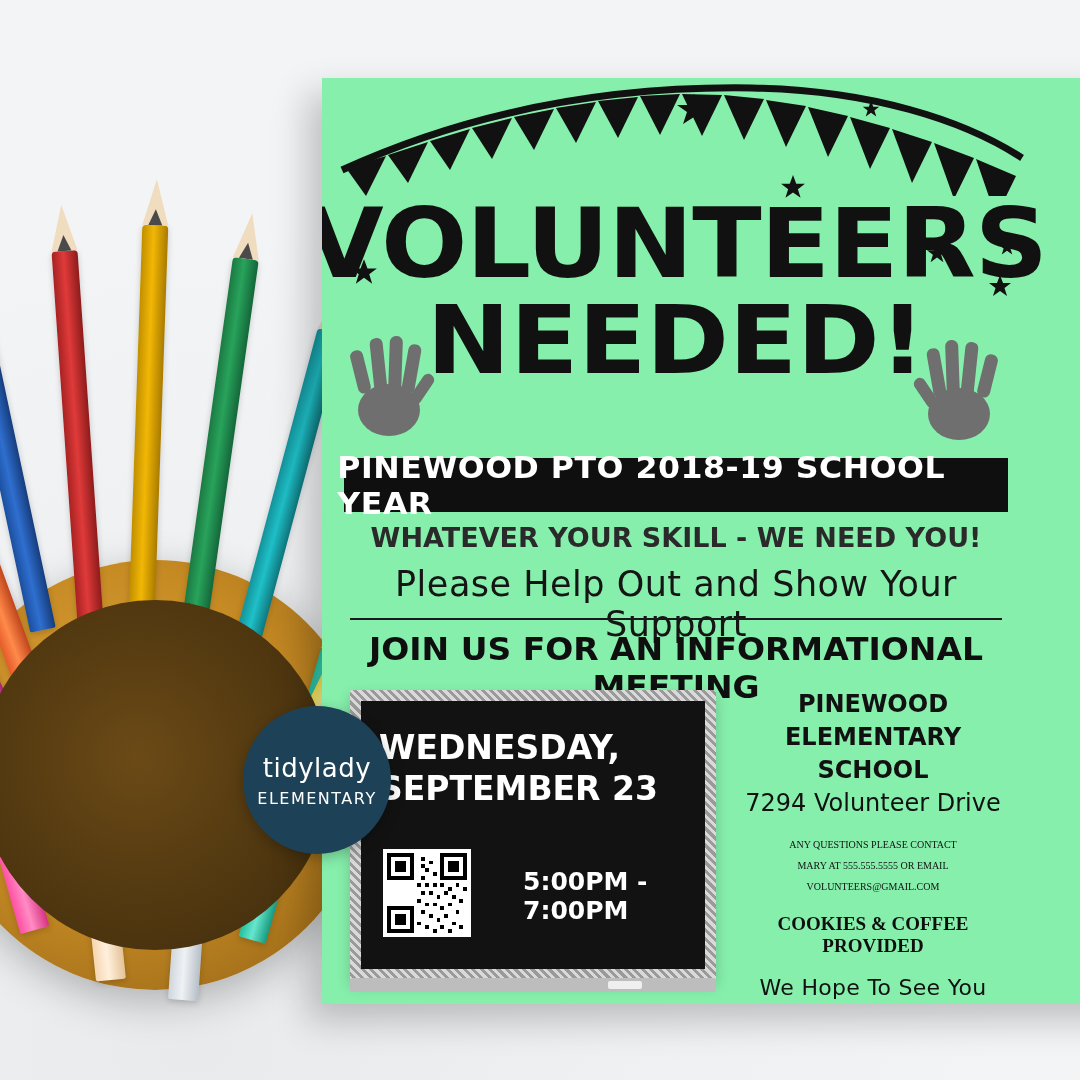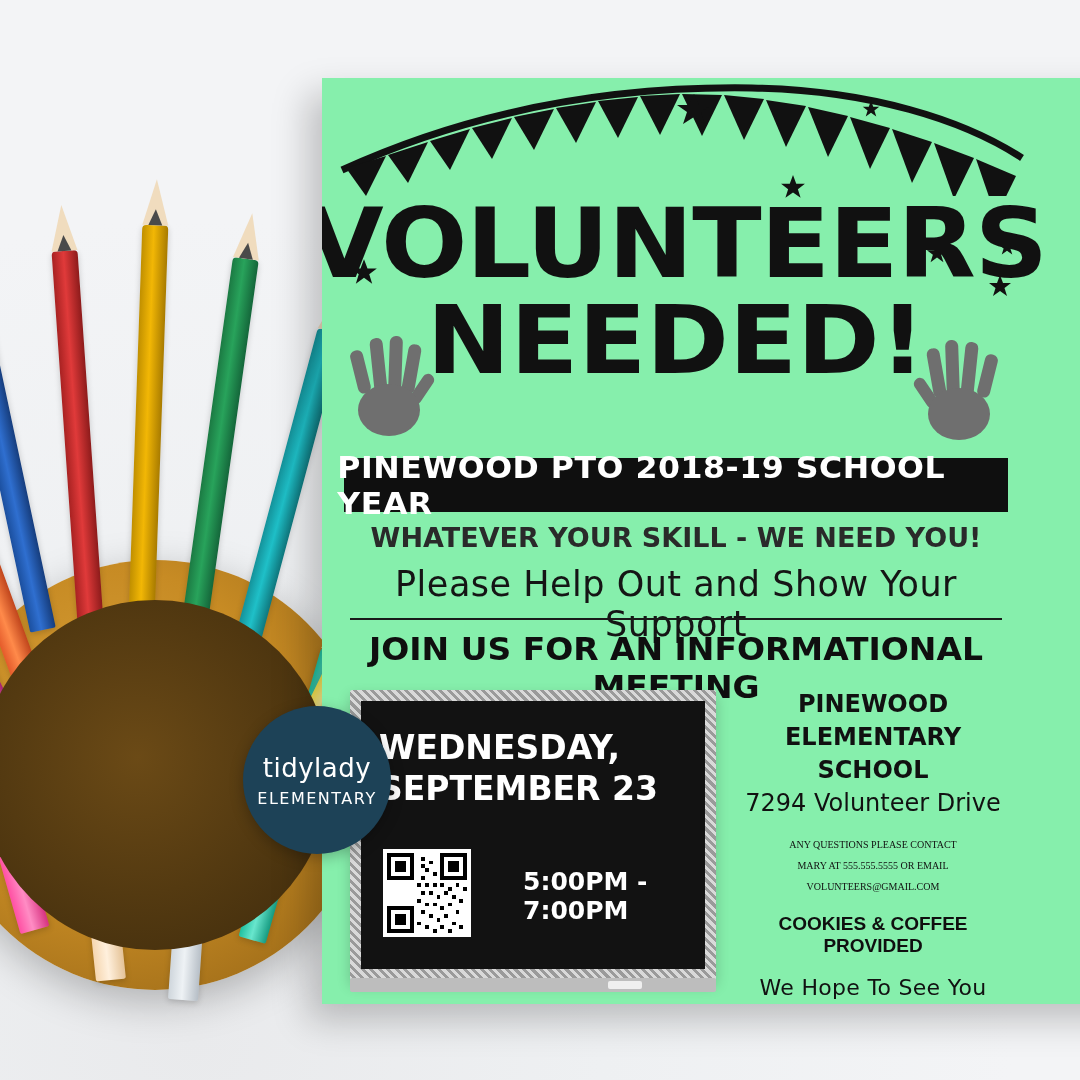--- a/index.html
+++ b/index.html
@@ -135,21 +135,21 @@
   }
   .info .addr{
     font-family:"DejaVu Sans", sans-serif;font-size:24px;line-height:33px;color:#111;
   }
   .info .contact{
     margin-top:14px;
     font-family:Liberation Serif, serif;font-size:10px;line-height:21px;color:#111;
   }
   .info .cookies{
     margin-top:16px;
-    font-family:Liberation Sans, sans-serif;font-weight:bold;font-size:19px;color:#0f0f0f;
+    font-family:Liberation Serif, serif;font-weight:bold;font-size:19px;color:#0f0f0f;
   }
   .info .hope{
     margin-top:18px;
     font-family:"DejaVu Sans", sans-serif;font-size:22px;color:#111;letter-spacing:.3px;
   }
 
   
   #badge{
     position:absolute;left:243px;top:706px;width:148px;height:148px;border-radius:50%;
     background:#1d4257;color:#fff;display:flex;flex-direction:column;

